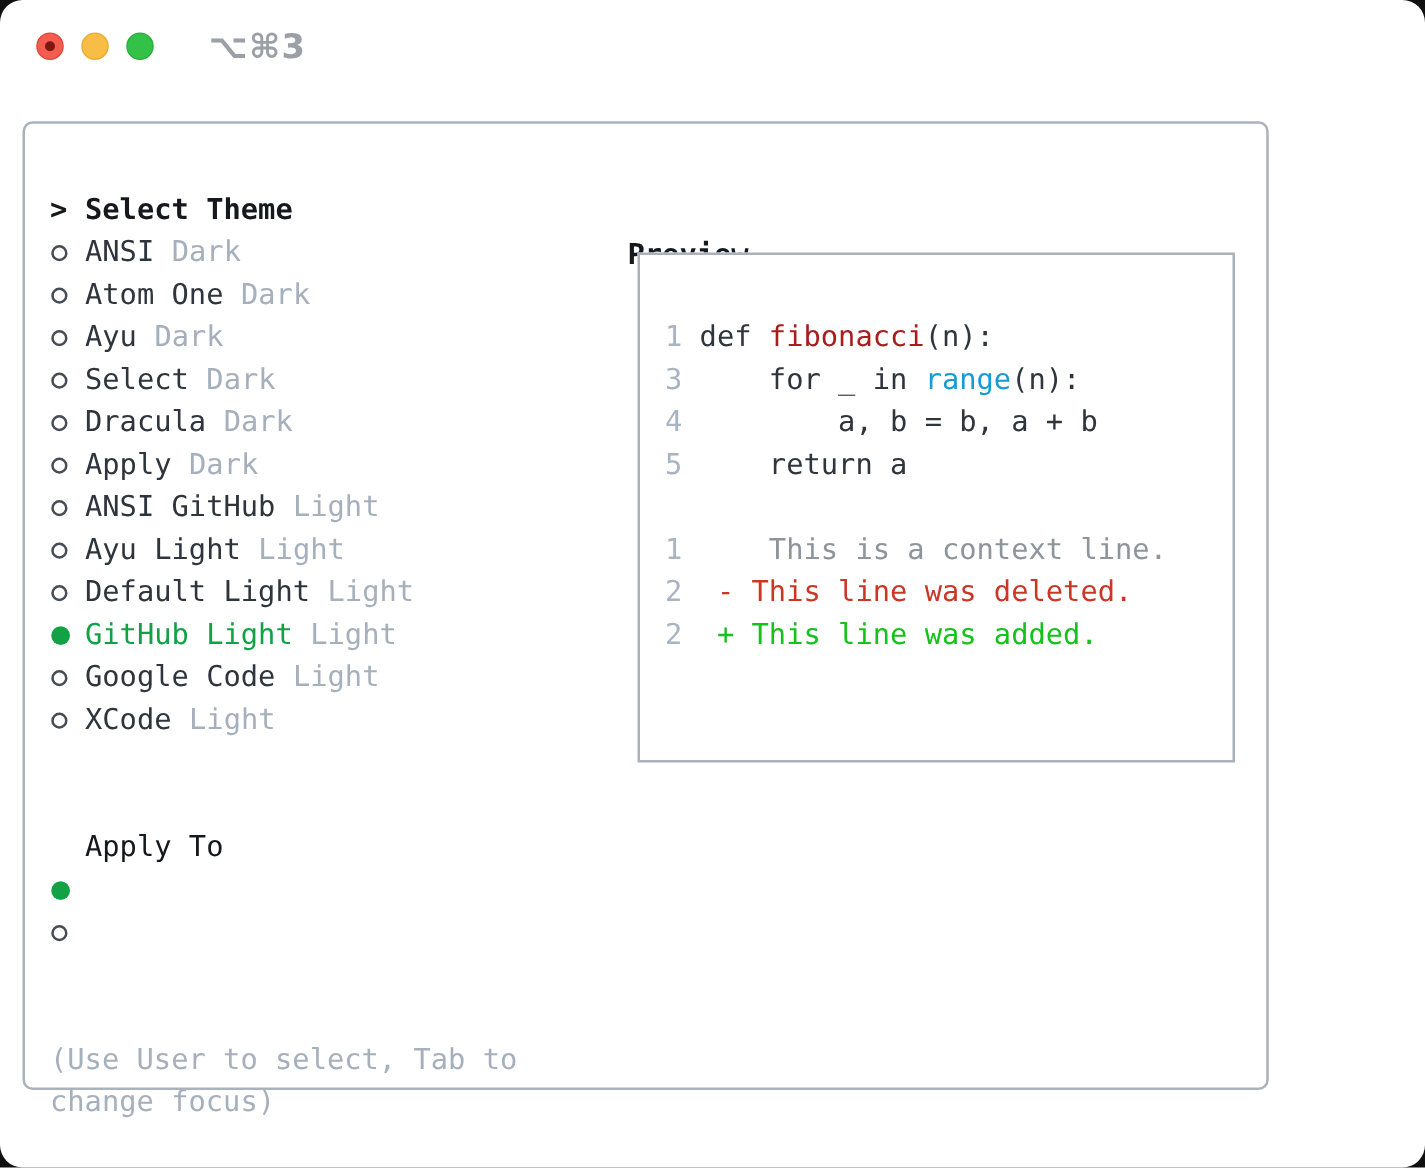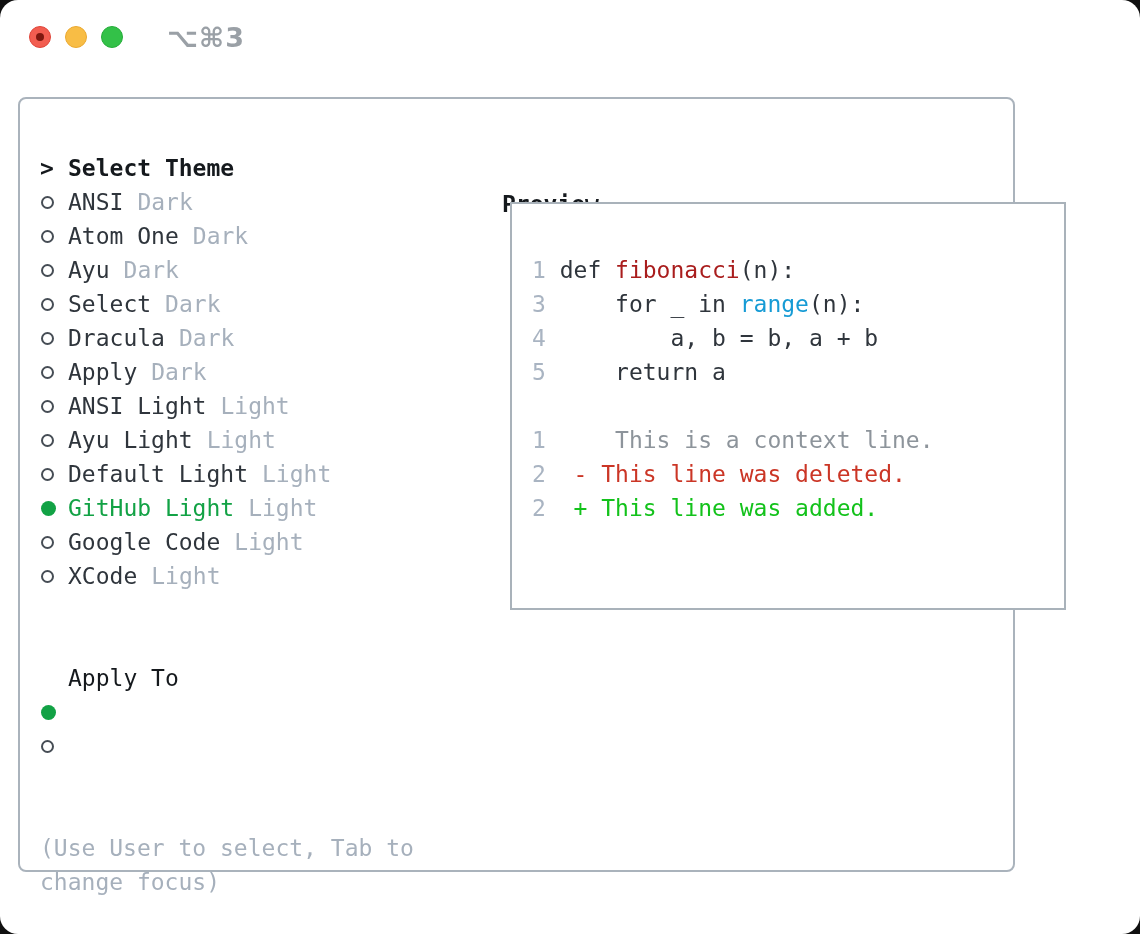--- a/index.html
+++ b/index.html
@@ -48,21 +48,21 @@
   .t-name{color:#2f353c;}
   .t-name.sel{color:var(--accent);}
   .t-badge{color:#a6b0bc;margin-left:14px;}
   .spacer{height:68px;}
   .apply-hdr{padding-left:28px;color:#15191d;}
   .hint{font-size:23px;line-height:34px;color:#a6b0bc;white-space:pre;}
   
   .preview-col{position:absolute;left:482px;top:52px;margin-top:36px;}
   .preview-hdr{height:34px;line-height:34px;font-size:23px;font-weight:bold;color:#15191d;}
   .preview-box{
-    position:absolute;left:490px;top:103px;width:556px;height:408px;
+    position:absolute;left:490px;top:103px;width:478px;height:408px;
     border:2px solid #a9b2ba;box-sizing:border-box;background:#ffffff;
     padding:49px 0 0 20px;overflow:hidden;
   }
   .code-line{height:34px;line-height:34px;font-size:23px;white-space:pre;}
   .ln{display:inline-block;width:2ch;color:#a9b4c2;}
 </style>
 </head>
 <body>
 
 <div class="window">
@@ -84,21 +84,21 @@
         <span class="hdr">Select Theme</span>
       </div>
 
       <div id="theme-list">
           <div class="row"><span class="marker"><span class="radio"></span></span><span class="t-name">ANSI</span><span class="t-badge">Dark</span></div>
           <div class="row"><span class="marker"><span class="radio"></span></span><span class="t-name">Atom One</span><span class="t-badge">Dark</span></div>
           <div class="row"><span class="marker"><span class="radio"></span></span><span class="t-name">Ayu</span><span class="t-badge">Dark</span></div>
           <div class="row"><span class="marker"><span class="radio"></span></span><span class="t-name">Select</span><span class="t-badge">Dark</span></div>
           <div class="row"><span class="marker"><span class="radio"></span></span><span class="t-name">Dracula</span><span class="t-badge">Dark</span></div>
           <div class="row"><span class="marker"><span class="radio"></span></span><span class="t-name">Apply</span><span class="t-badge">Dark</span></div>
-          <div class="row"><span class="marker"><span class="radio"></span></span><span class="t-name">ANSI Light</span><span class="t-badge">Light</span></div>
+          <div class="row"><span class="marker"><span class="radio"></span></span><span class="t-name">ANSI GitHub</span><span class="t-badge">Light</span></div>
           <div class="row"><span class="marker"><span class="radio"></span></span><span class="t-name">Ayu Light</span><span class="t-badge">Light</span></div>
           <div class="row"><span class="marker"><span class="radio"></span></span><span class="t-name">Default Light</span><span class="t-badge">Light</span></div>
           <div class="row"><span class="marker"><span class="radio sel"></span></span><span class="t-name sel">GitHub Light</span><span class="t-badge">Light</span></div>
           <div class="row"><span class="marker"><span class="radio"></span></span><span class="t-name">Google Code</span><span class="t-badge">Light</span></div>
           <div class="row"><span class="marker"><span class="radio"></span></span><span class="t-name">XCode</span><span class="t-badge">Light</span></div>
         </div>
 
       <div class="spacer"></div>
 
       <div class="row apply-hdr">Apply To</div>

